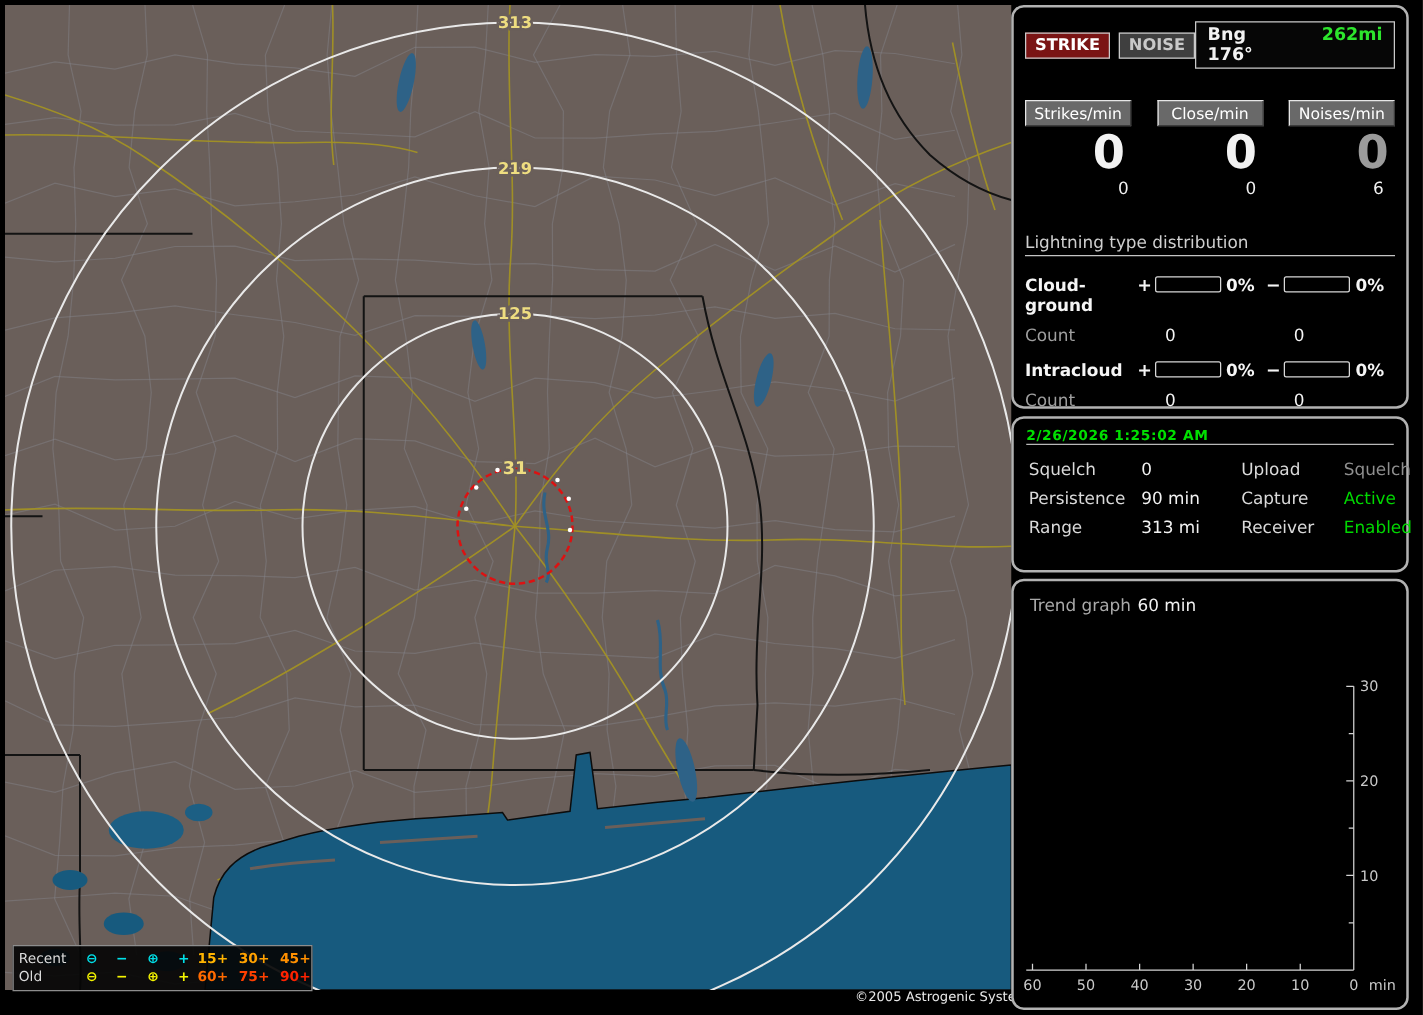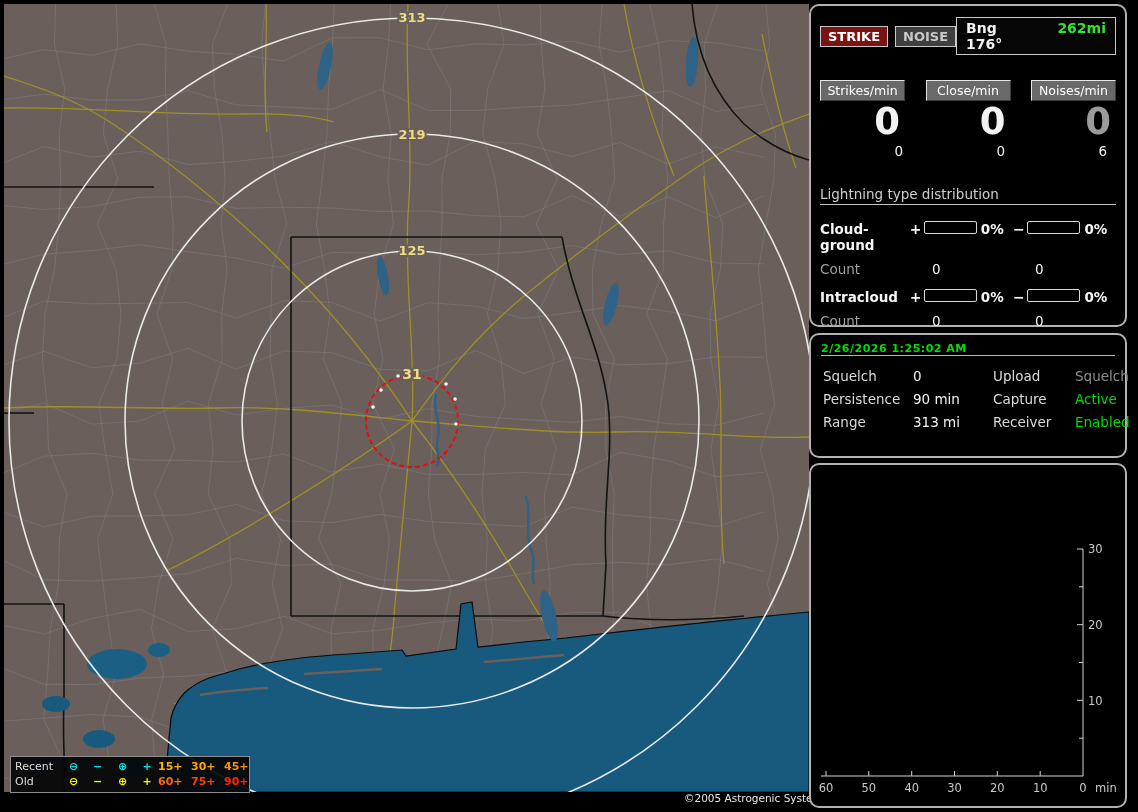--- a/index.html
+++ b/index.html
@@ -273,20 +273,24 @@
     <span class="val" style="color: rgb(0, 216, 0);">Active</span>
 
     <span class="lbl">Range</span>
     <span class="val">313 mi</span>
     <span class="lbl">Receiver</span>
     <span class="val" style="color: rgb(0, 216, 0);">Enabled</span>
   </div>
 </div>
 
 <div id="panel-bot" class="panel">
+  <div class="trend-row">
+    <span class="lbl" style="color:#a9a9a9">Trend graph</span>
+    <span class="val" style="color:#f2f2f2">60 min</span>
+  </div>
 
   <svg id="trendchart" width="318" height="268" viewBox="0 0 318 268">
     <g stroke="#d4d4d4" stroke-width="1">
       <line x1="272" y1="10" x2="272" y2="237"></line>
       <line x1="10" y1="237" x2="272" y2="237"></line>
 
       <line x1="266" y1="10" x2="272" y2="10"></line>
       <line x1="268" y1="47.8" x2="272" y2="47.8"></line>
       <line x1="266" y1="85.7" x2="272" y2="85.7"></line>
       <line x1="268" y1="123.5" x2="272" y2="123.5"></line>

